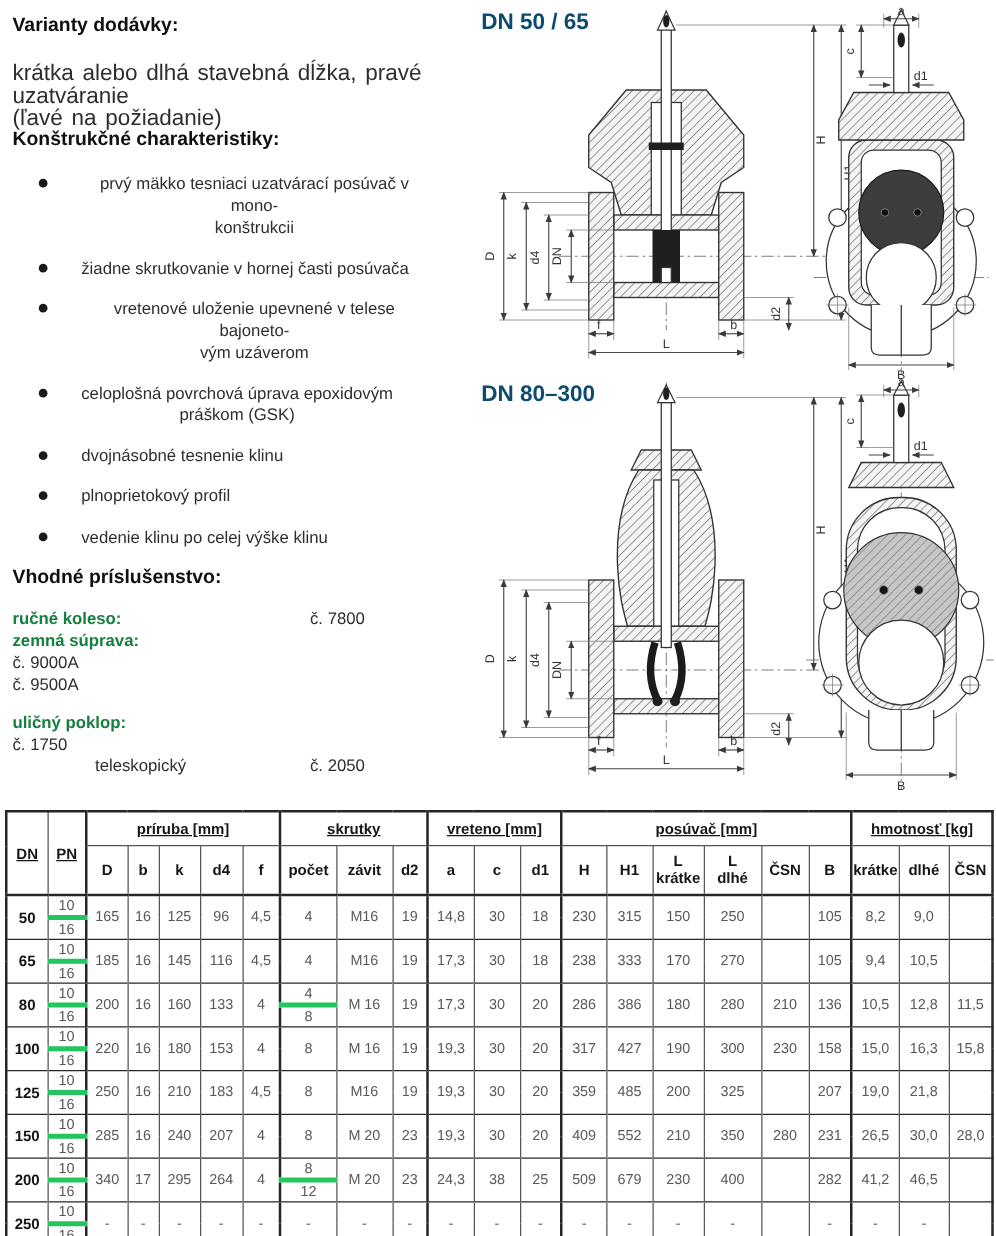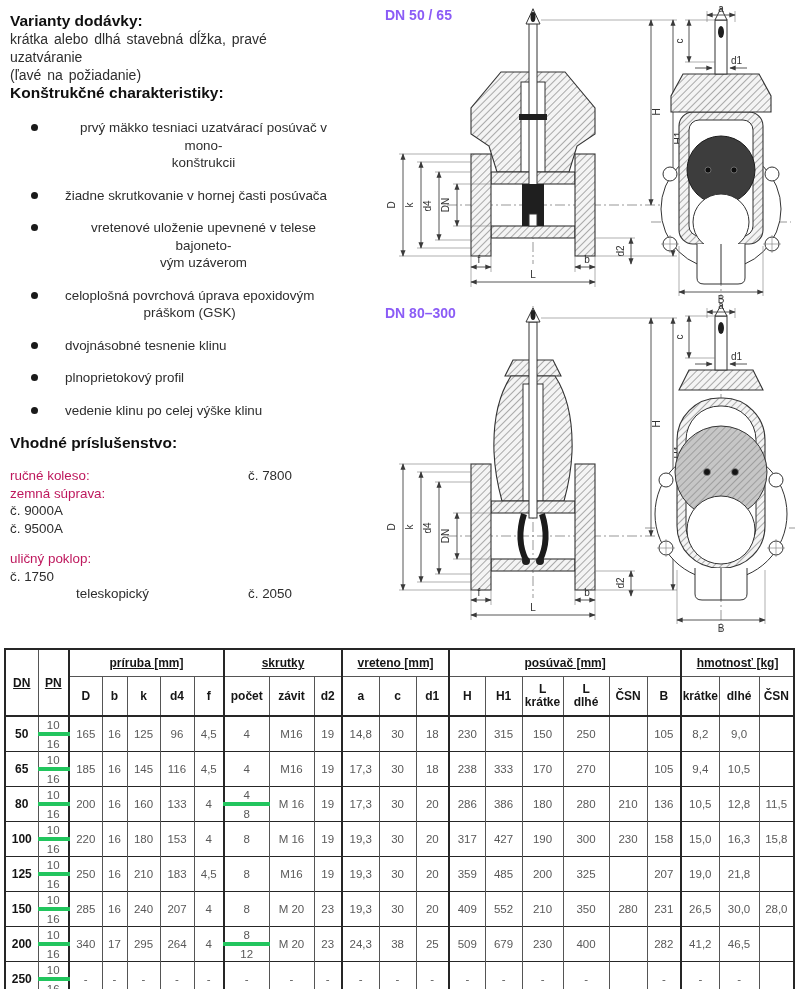--- a/index.html
+++ b/index.html
@@ -3,37 +3,37 @@
 <meta charset="utf-8">
 <style>
   html,body{margin:0;padding:0;background:#fff;}
   .page{position:relative;width:797px;height:989px;background:#fff;overflow:hidden;
         font-family:"Liberation Sans",sans-serif;color:#2e2e2e;}
 
   
   .left-col{position:absolute;left:10px;top:12px;width:332px;}
   .left-col h3{font-size:15.5px;margin:0;color:#101010;}
   .variants-title{margin-top:14px;}
-  .variants-body{font-size:14px;line-height:18px;margin:0 0 0;white-space:pre-line;word-spacing:2px;}
+  .variants-body{font-size:18px;line-height:18px;margin:19px 0 0;white-space:pre-line;word-spacing:2px;}
   .construction-title{margin-top:41px;}
   .bullets{list-style:none;margin:17px 0 0;padding:0;font-size:13.4px;line-height:17.5px;}
   .bullets li{display:flex;margin-bottom:15px;}
   .dot{flex:0 0 7px;width:7px;height:7px;border-radius:50%;background:#1a1a1a;margin:5px 27px 0 21px;}
   .btxt{white-space:pre-line;text-align:center;}
   .accessories-title{margin-top:32px;}
   .acc{margin-top:15px;font-size:13.4px;}
   .acc-row{display:flex;line-height:17.5px;}
   .acc-row .lbl{width:238px;}
-  .acc-row.b .lbl{font-weight:400;color:#be185d;}
+  .acc-row.b .lbl{font-weight:700;color:#15803d;}
   .acc-row.i .lbl{padding-left:66px;width:172px;}
   .acc-row.gap{margin-top:13px;}
 
   
   .drawing{position:absolute;left:383px;width:412px;}
-  .drawing .dtitle{position:absolute;left:2px;top:3px;font-size:14px;font-weight:700;color:#8b5cf6;text-align:center;}
+  .drawing .dtitle{position:absolute;left:2px;top:3px;font-size:18px;font-weight:700;color:#0c4a6e;text-align:center;}
   #drawing1{top:4px;height:300px;}
   #drawing2{top:302px;height:336px;}
   svg{display:block;}
   .cl{stroke:#6a6a6a;stroke-width:0.7;stroke-dasharray:10 3 2 3;fill:none;}
   .hf{fill:url(#h1);stroke:#333;stroke-width:1.1;}
   .hf2{fill:url(#h2);stroke:#333;stroke-width:1.1;}
   .wf{fill:#fff;stroke:#333;stroke-width:1;}
   .lf{fill:none;stroke:#333;stroke-width:1;}
   .dk{fill:#1f1f1f;stroke:none;}
   .dim{stroke:#444;stroke-width:0.9;fill:none;}

